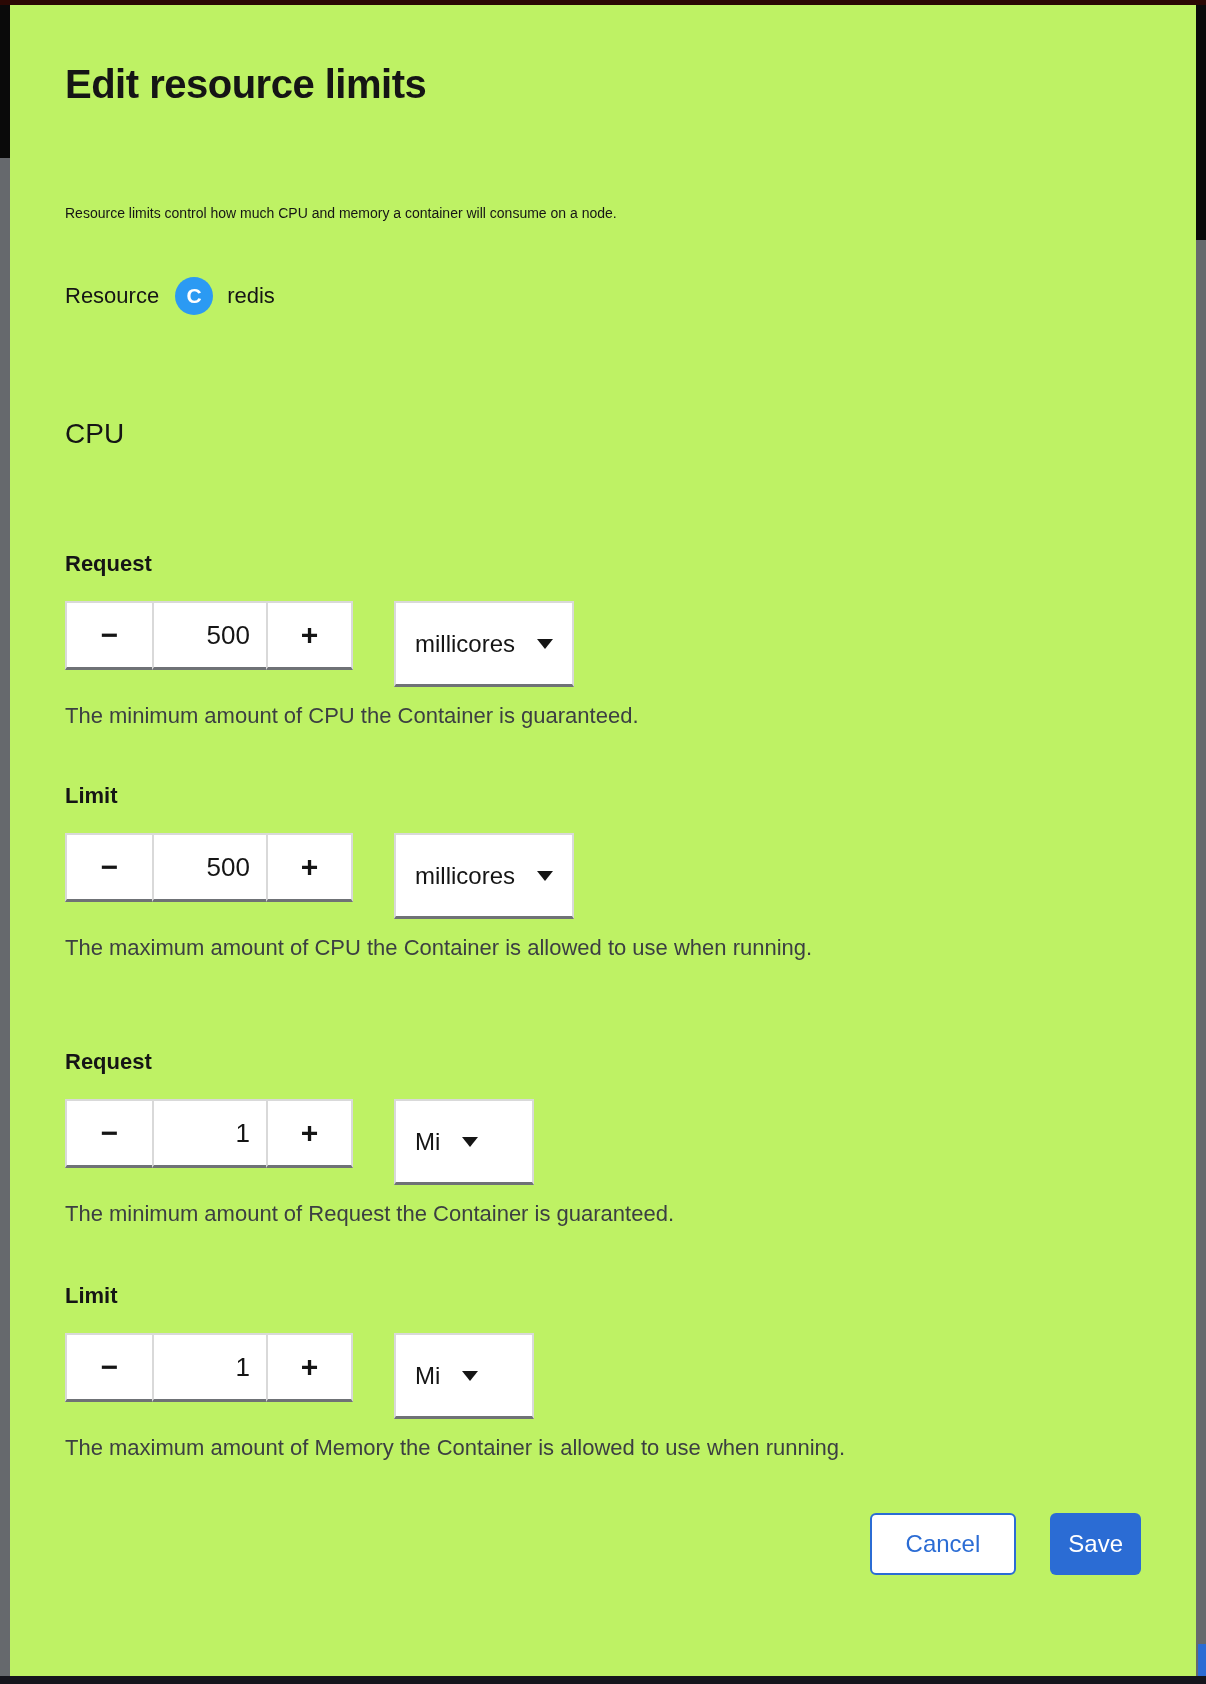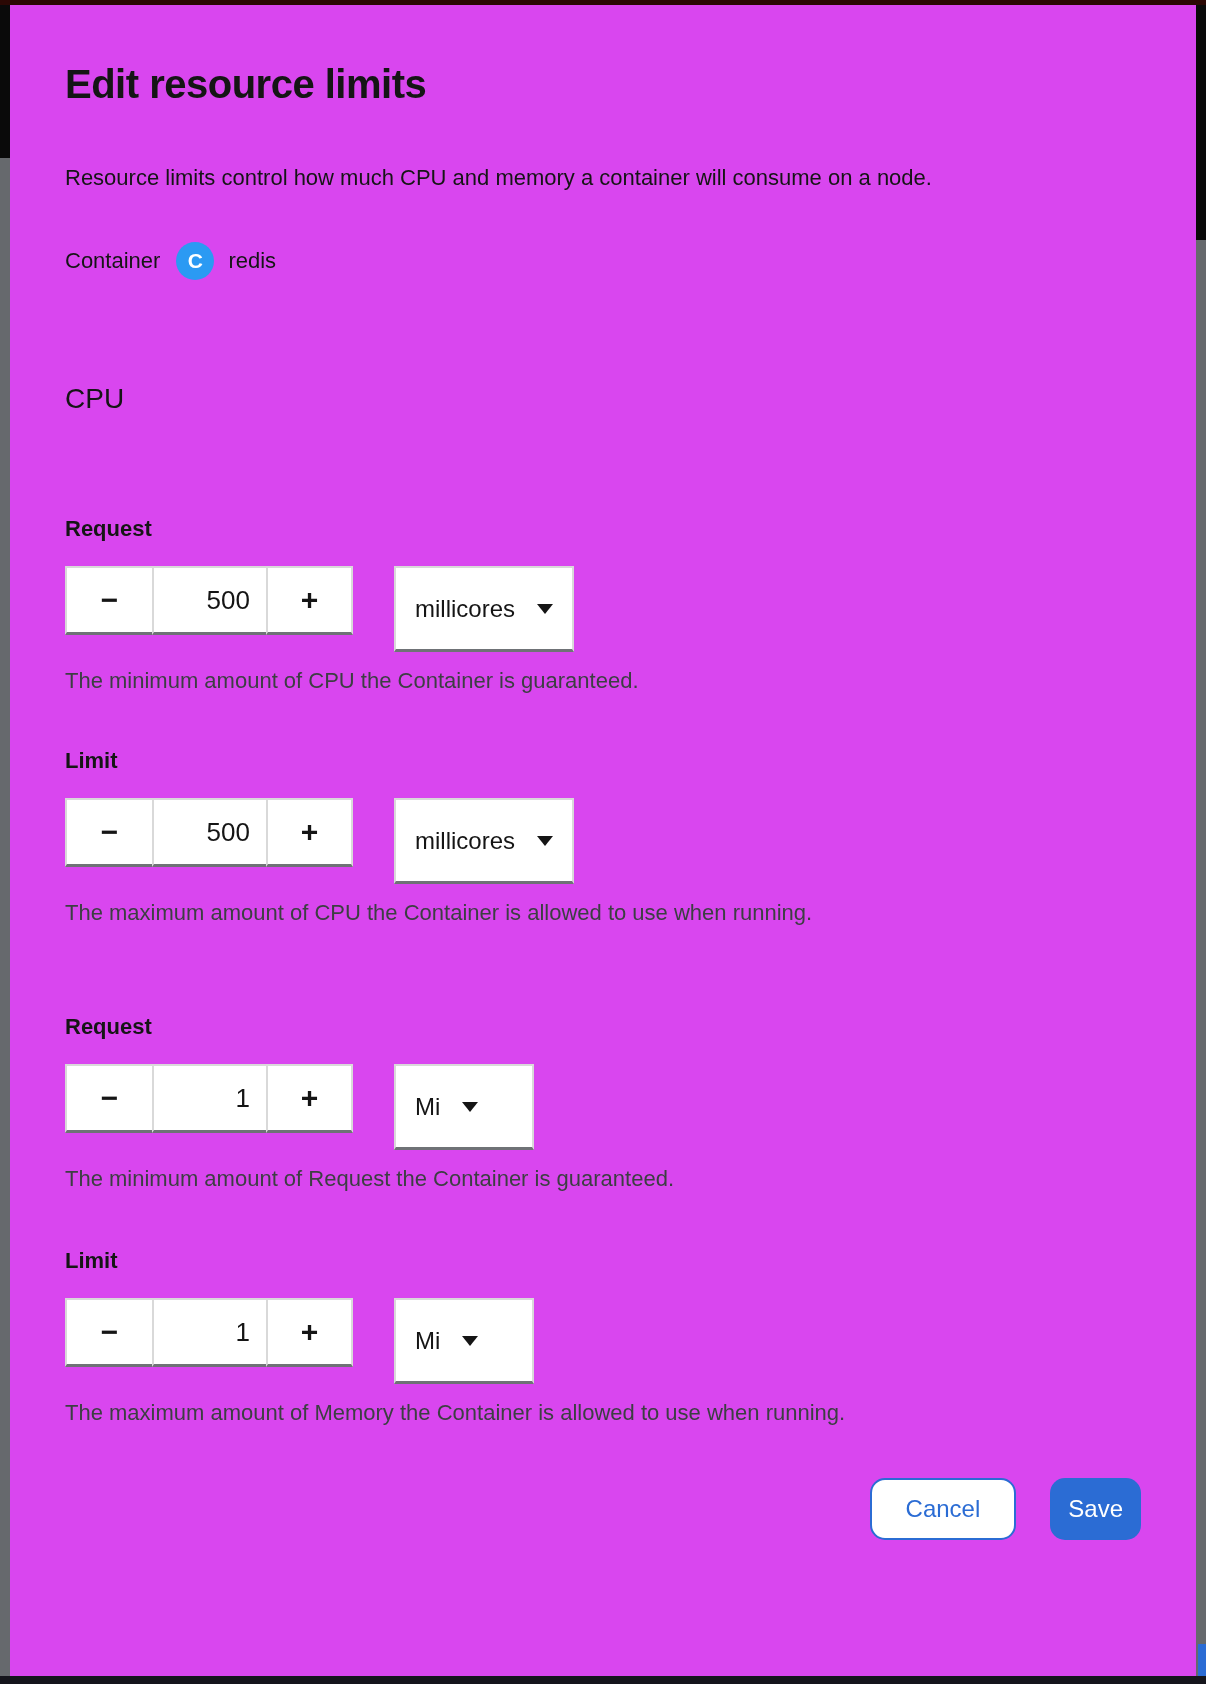--- a/index.html
+++ b/index.html
@@ -17,32 +17,32 @@
   .edge.left  { left:0; }
   .edge.right { right:0; }
   .edge .dark { background:#0a0a0a; width:100%; }
   .edge .gray { background:#66696d; width:100%; }
   .bottom-bar { position:absolute; left:0; bottom:0; width:1206px; height:8px; background:#15151c; z-index:3; }
   .blue-sliver{ position:absolute; right:0; bottom:8px; width:8px; height:32px; background:#2b6cd4; z-index:3; }
 
   
   .modal {
     position:absolute; left:10px; right:10px; top:5px; bottom:8px;
-    background:#d946ef; z-index:2;
+    background:#bef264; z-index:2;
     padding: 0 55px;
     overflow:hidden;
   }
   .modal-title {
     margin-top:56px;
     font-size:40px; line-height:46px; font-weight:700;
     letter-spacing:-0.5px;
   }
   .modal-desc {
-    margin-top:57px;
-    font-size:22px; line-height:28px;
+    margin-top:92px;
+    font-size:14px; line-height:28px;
   }
   .container-row {
     margin-top:50px;
     display:flex; align-items:center;
     font-size:22px;
   }
   .container-badge {
     width:38px; height:38px; border-radius:50%;
     background:#2b9af3; color:#fff;
     font-size:21px; font-weight:700;
@@ -111,21 +111,21 @@
     font-size:22px; line-height:26px; color:#3c3f42;
   }
 
   .footer {
     margin-top:52px;
     display:flex; justify-content:flex-end; align-items:center;
     gap:34px;
   }
   .btn {
     height:62px;
-    border-radius:15px;
+    border-radius:6px;
     font-family:"Liberation Sans", sans-serif;
     font-size:24px;
     display:inline-flex; align-items:center; justify-content:center;
     cursor:pointer;
   }
   .btn.secondary {
     background:#fff;
     color:#2b6cd4;
     border:2px solid #2b6cd4;
     padding:0 34px;
@@ -152,21 +152,21 @@
 <div class="bottom-bar"></div>
 <div class="blue-sliver"></div>
 
 <div class="modal">
 
   <h1 class="modal-title">Edit resource limits</h1>
 
   <p class="modal-desc">Resource limits control how much CPU and memory a container will consume on a node.</p>
 
   <div class="container-row">
-    <span>Container</span>
+    <span>Resource</span>
     <span class="container-badge">C</span>
     <span>redis</span>
   </div>
 
   <h2 class="section-heading cpu">CPU</h2>
 
   <div class="group-label gl-1">Request</div>
   <div class="control-row">
     <div class="spinner">
       <button class="seg minus">

